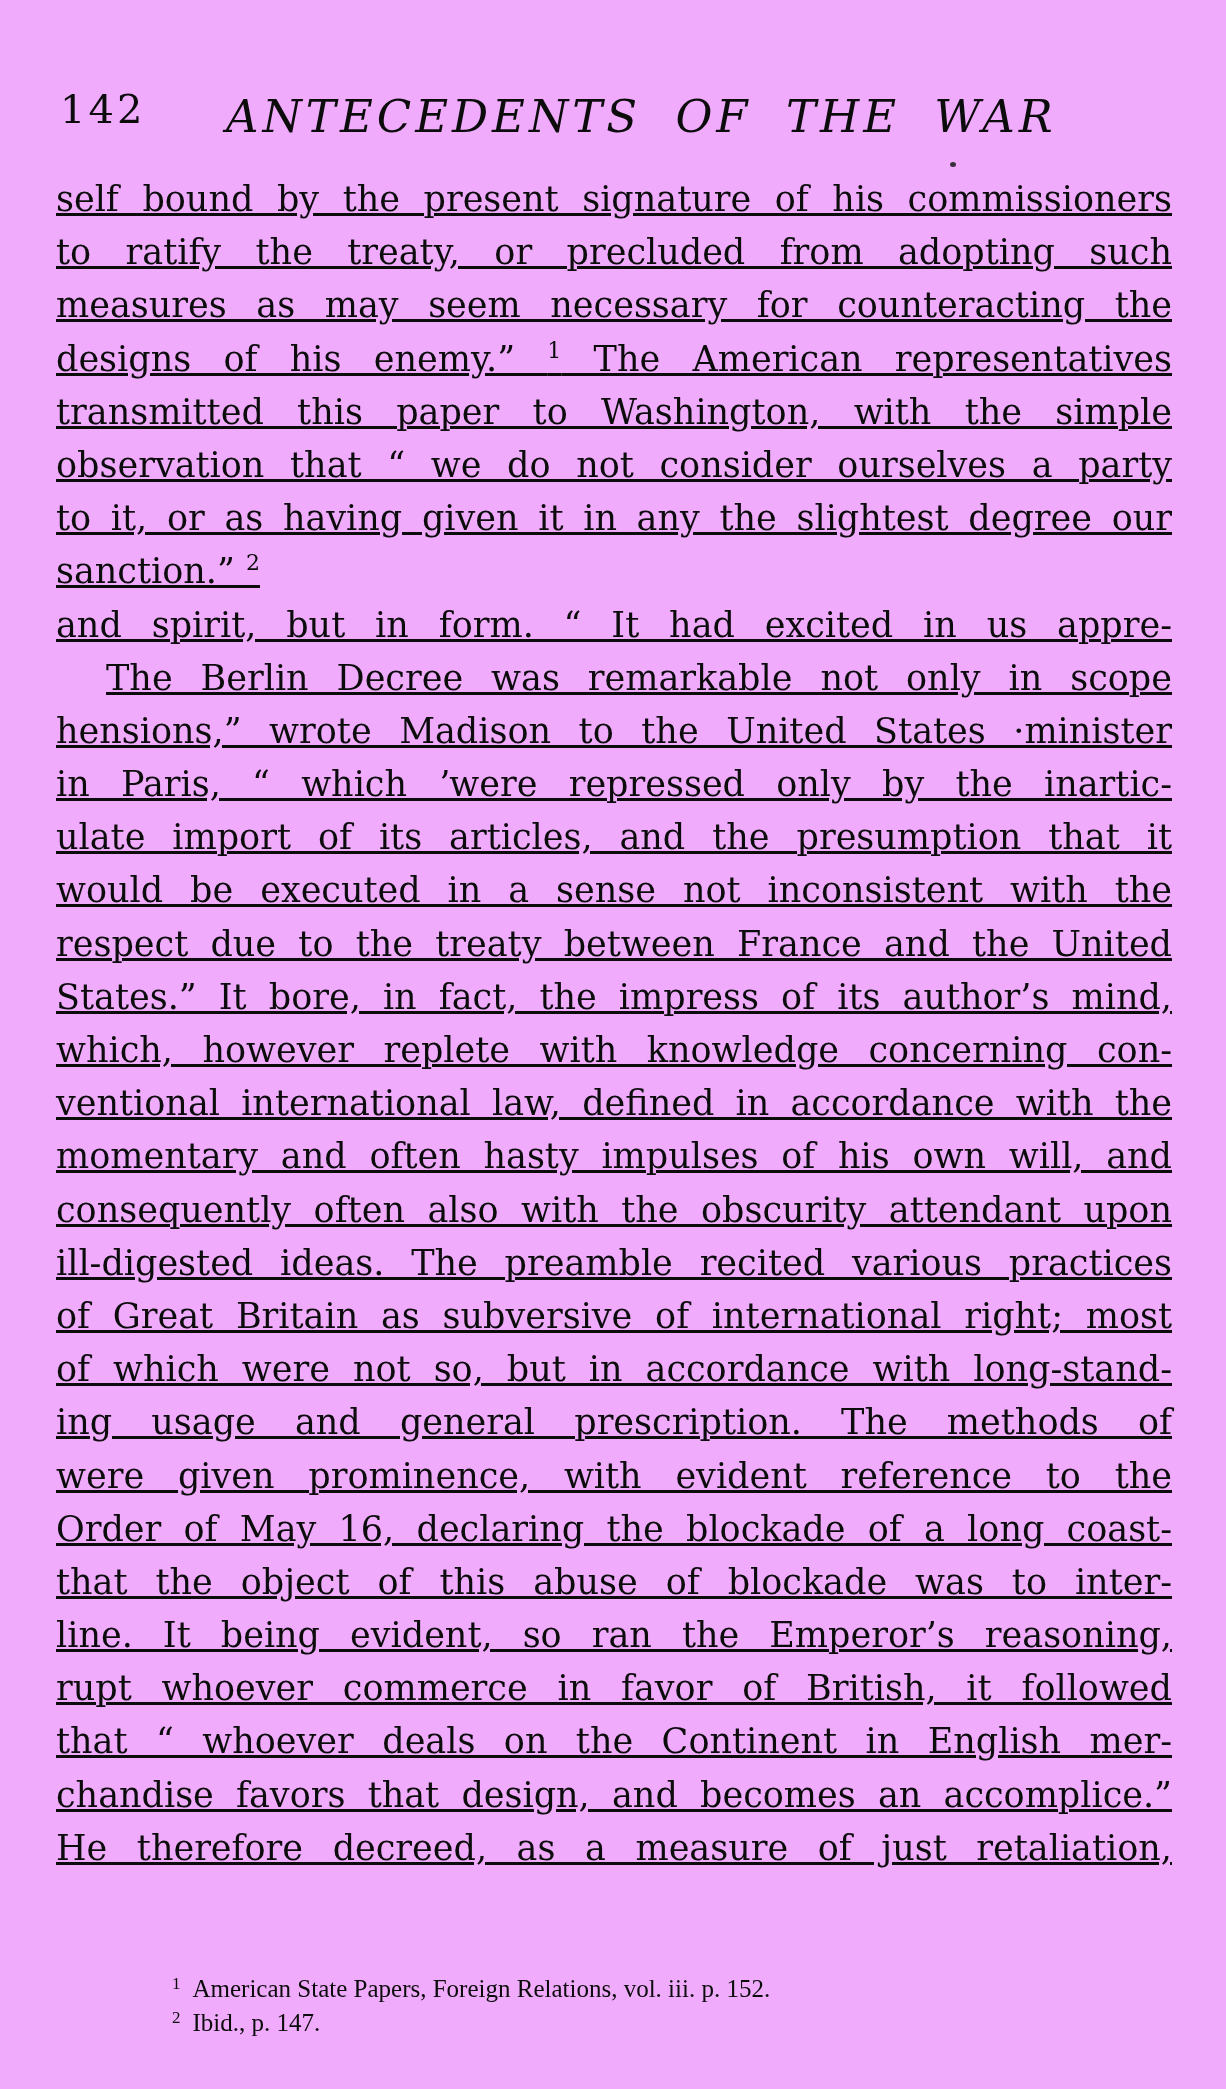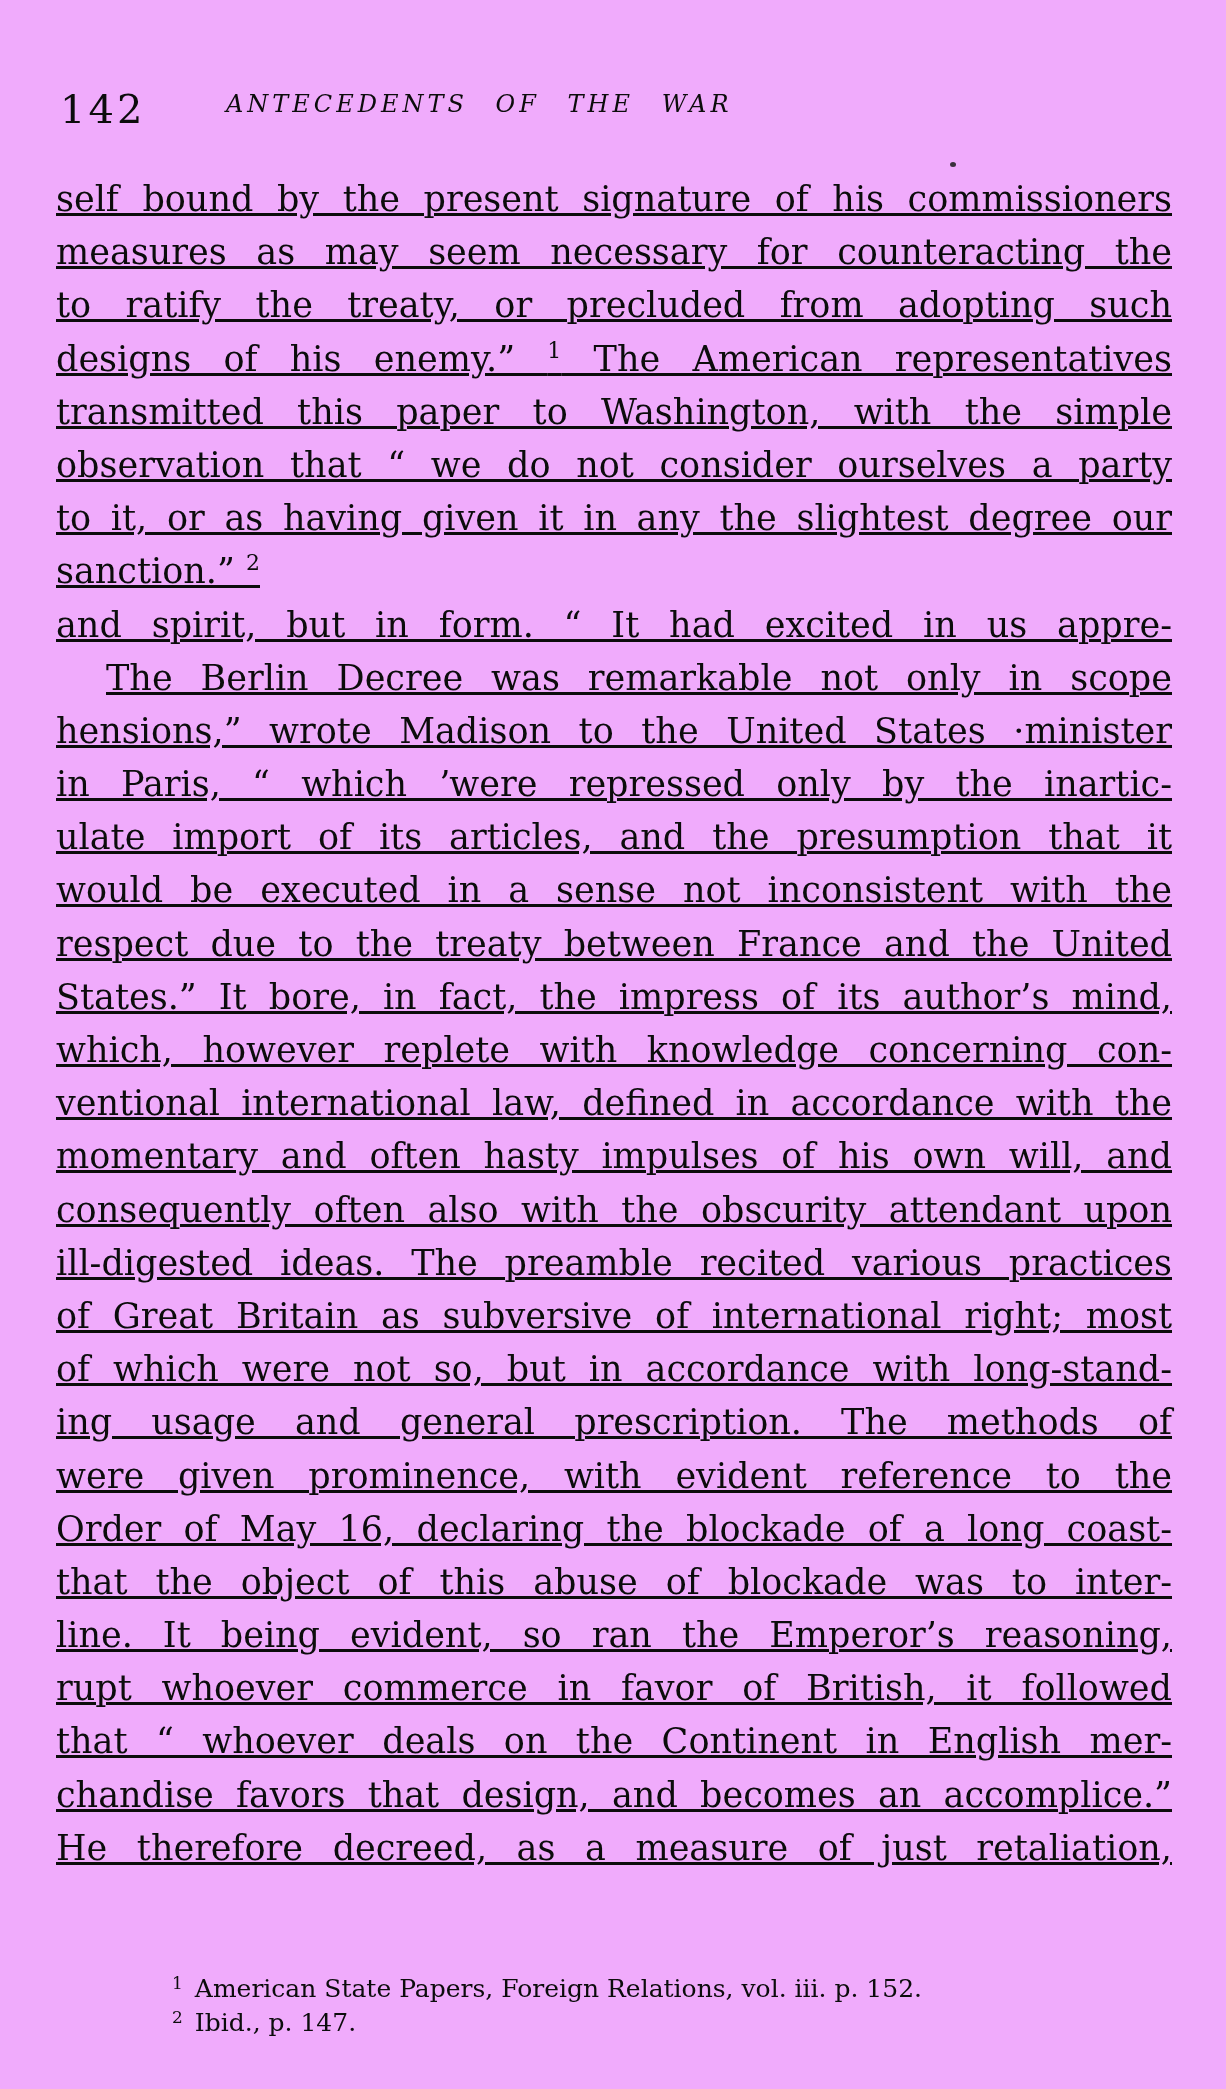--- a/index.html
+++ b/index.html
@@ -21,22 +21,23 @@
     left: 60px;
     top: 86px;
     font-size: 40px;
     letter-spacing: 3px;
   }
   .running-title {
     position: absolute;
     left: 226px;
     top: 90px;
     width: 740px;
+    text-align: center;
     font-style: italic;
-    font-size: 24px;
+    font-size: 45px;
     letter-spacing: 4px;
     word-spacing: 16px;
     white-space: nowrap;
   }
   .body-text {
     position: absolute;
     left: 56px;
     top: 173px;
     width: 1116px;
     font-size: 35px;
@@ -61,20 +62,21 @@
     vertical-align: baseline;
     position: relative;
     top: -13px;
   }
   .footnotes {
     position: absolute;
     left: 172px;
     top: 1972px;
     font-size: 25px;
     line-height: 34px;
+    font-family: Liberation Serif, serif;
   }
   .footnote sup {
     font-size: 17px;
     line-height: 0;
     vertical-align: baseline;
     position: relative;
     top: -8px;
     margin-right: 12px;
   }
   .artifact-dot {
@@ -94,22 +96,22 @@
 <div class="page">
 
   <div class="folio">142</div>
 
   <div class="running-title">ANTECEDENTS OF THE WAR</div>
 
   <div class="artifact-dot"></div>
 
   <div class="body-text">
       <div class="line">self bound by the present signature of his commissioners</div>
+      <div class="line">to ratify the treaty, or precluded from adopting such</div>
       <div class="line">measures as may seem necessary for counteracting the</div>
-      <div class="line">to ratify the treaty, or precluded from adopting such</div>
       <div class="line">designs of his enemy.” <sup>1</sup> The American representatives</div>
       <div class="line">transmitted this paper to Washington, with the simple</div>
       <div class="line">observation that “ we do not consider ourselves a party</div>
       <div class="line">to it, or as having given it in any the slightest degree our</div>
       <div class="line para-end">sanction.” <sup>2</sup></div>
       <div class="line">and spirit, but in form. “ It had excited in us appre-</div>
       <div class="line indent">The Berlin Decree was remarkable not only in scope</div>
       <div class="line">hensions,” wrote Madison to the United States ·minister</div>
       <div class="line">in Paris, “ which ʼwere repressed only by the inartic-</div>
       <div class="line">ulate import of its articles, and the presumption that it</div>

